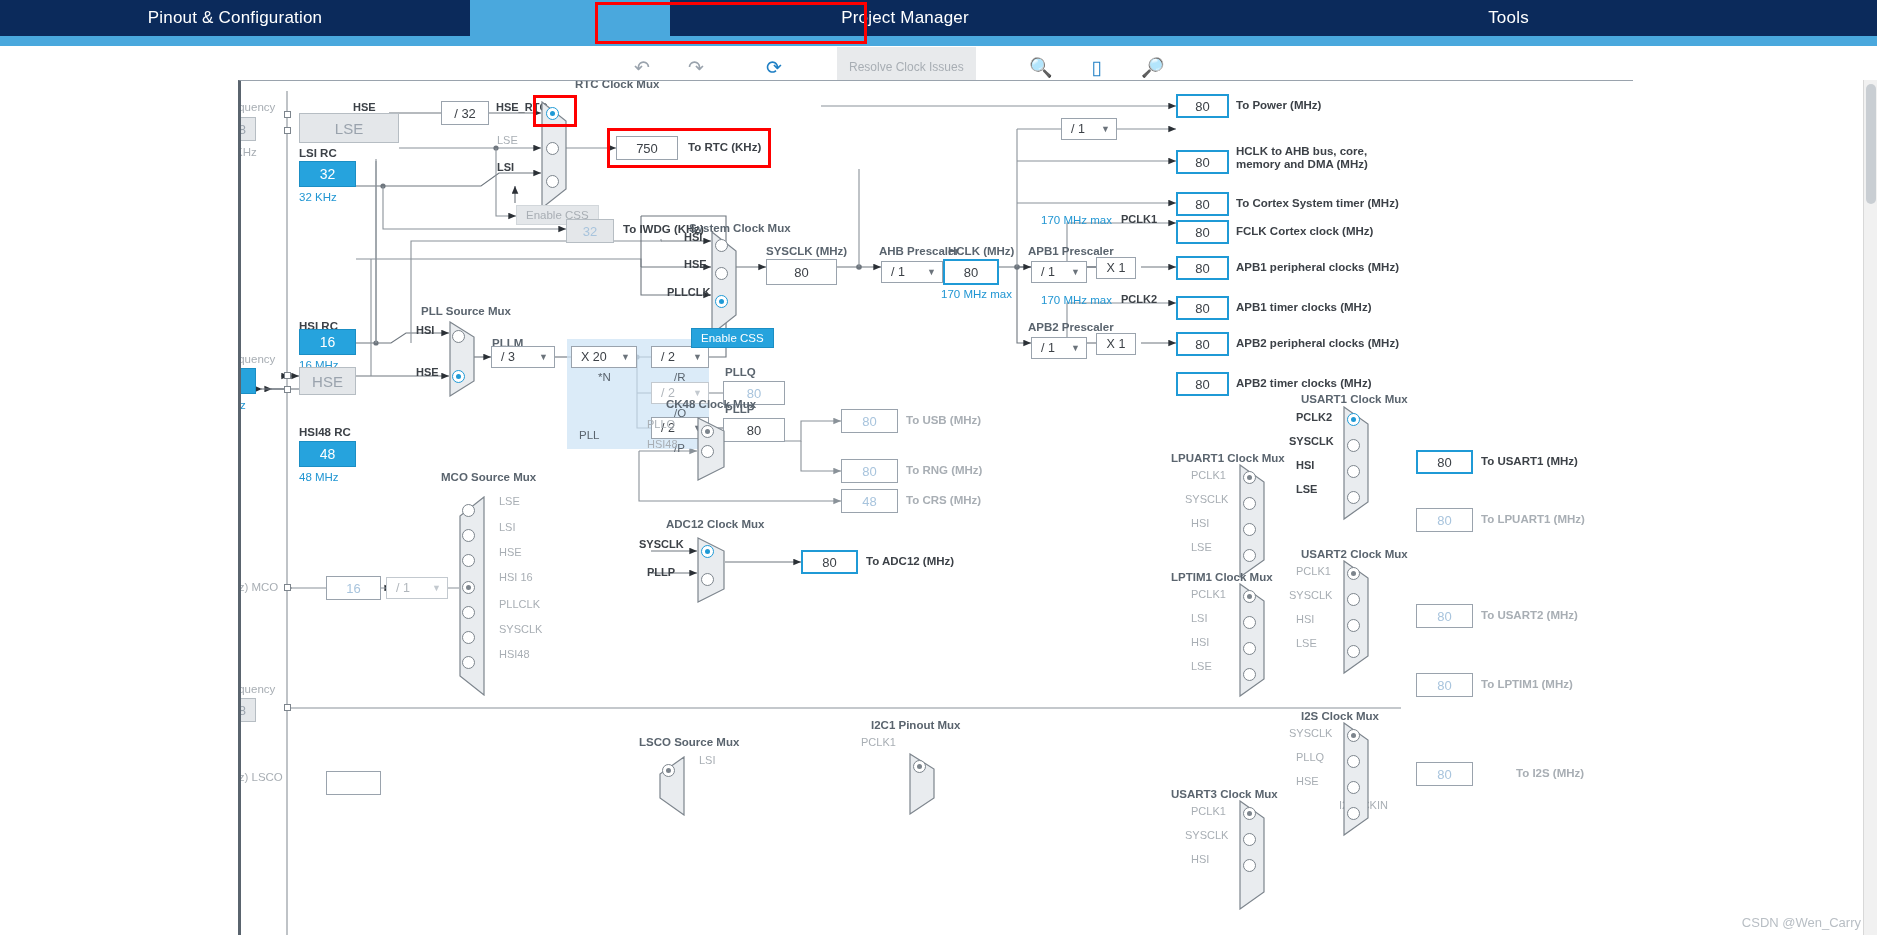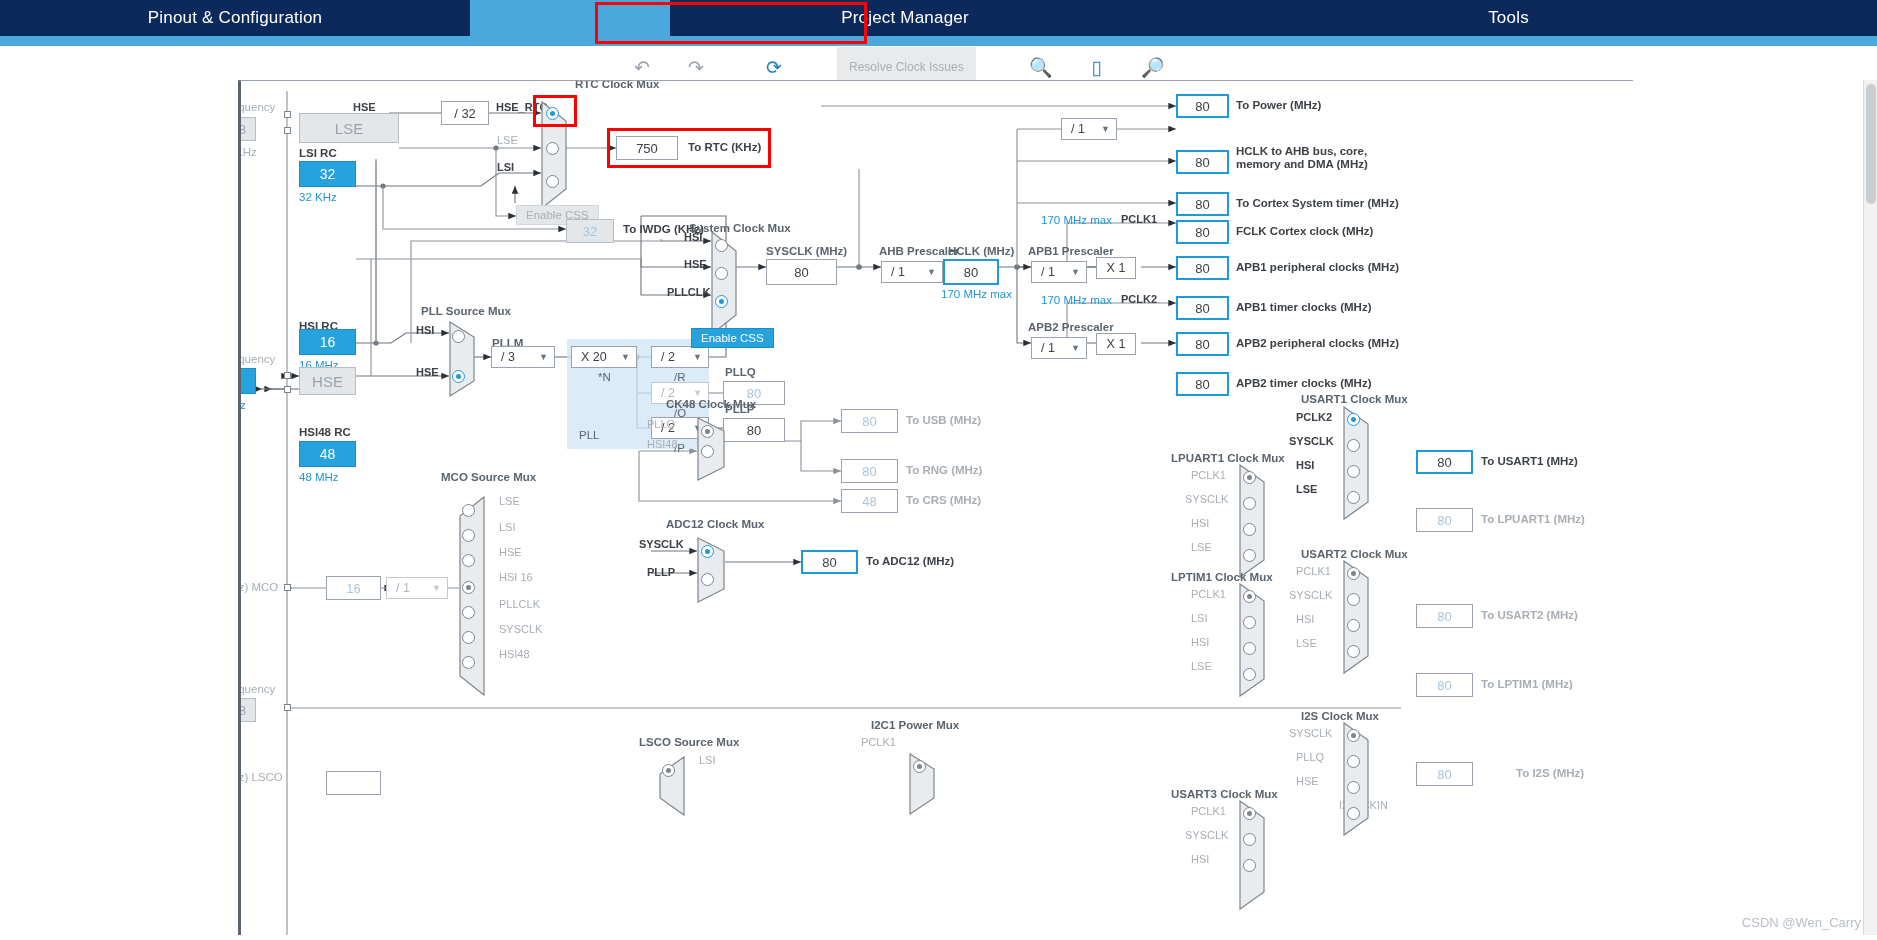--- a/index.html
+++ b/index.html
@@ -656,21 +656,21 @@
 <div class="mux" style="left:418px; top:675px;">
   <svg width="26" height="60">
         <path d="M25,1 L1,18 L1,42 L25,59 Z" fill="#e9ecef" stroke="#7d858d" stroke-width="1.2"></path>
       </svg>
 </div>
 <div class="radio ongray" style="left:421px; top:683px;"></div>
 <div class="lbl sigdim" style="left:458px; top:673px;">LSI</div>
 <div class="lbl gray" style="left:-24px; top:690px;">(MHz) LSCO</div>
 <div class="node box dim" style="left:85px; top:690px; width:55px;"></div>
 
-<div class="lbl title" style="left:630px; top:638px;">I2C1 Power Mux</div>
+<div class="lbl title" style="left:630px; top:638px;">I2C1 Pinout Mux</div>
 <div class="lbl sigdim" style="left:620px; top:655px;">PCLK1</div>
 <div class="mux" style="left:668px; top:672px;">
   <svg width="26" height="62">
         <path d="M1,1 L25,16 L25,45 L1,61 Z" fill="#e9ecef" stroke="#7d858d" stroke-width="1.2"></path>
       </svg>
 </div>
 <div class="radio ongray" style="left:672px; top:679px;"></div>
 
 </div>
 

